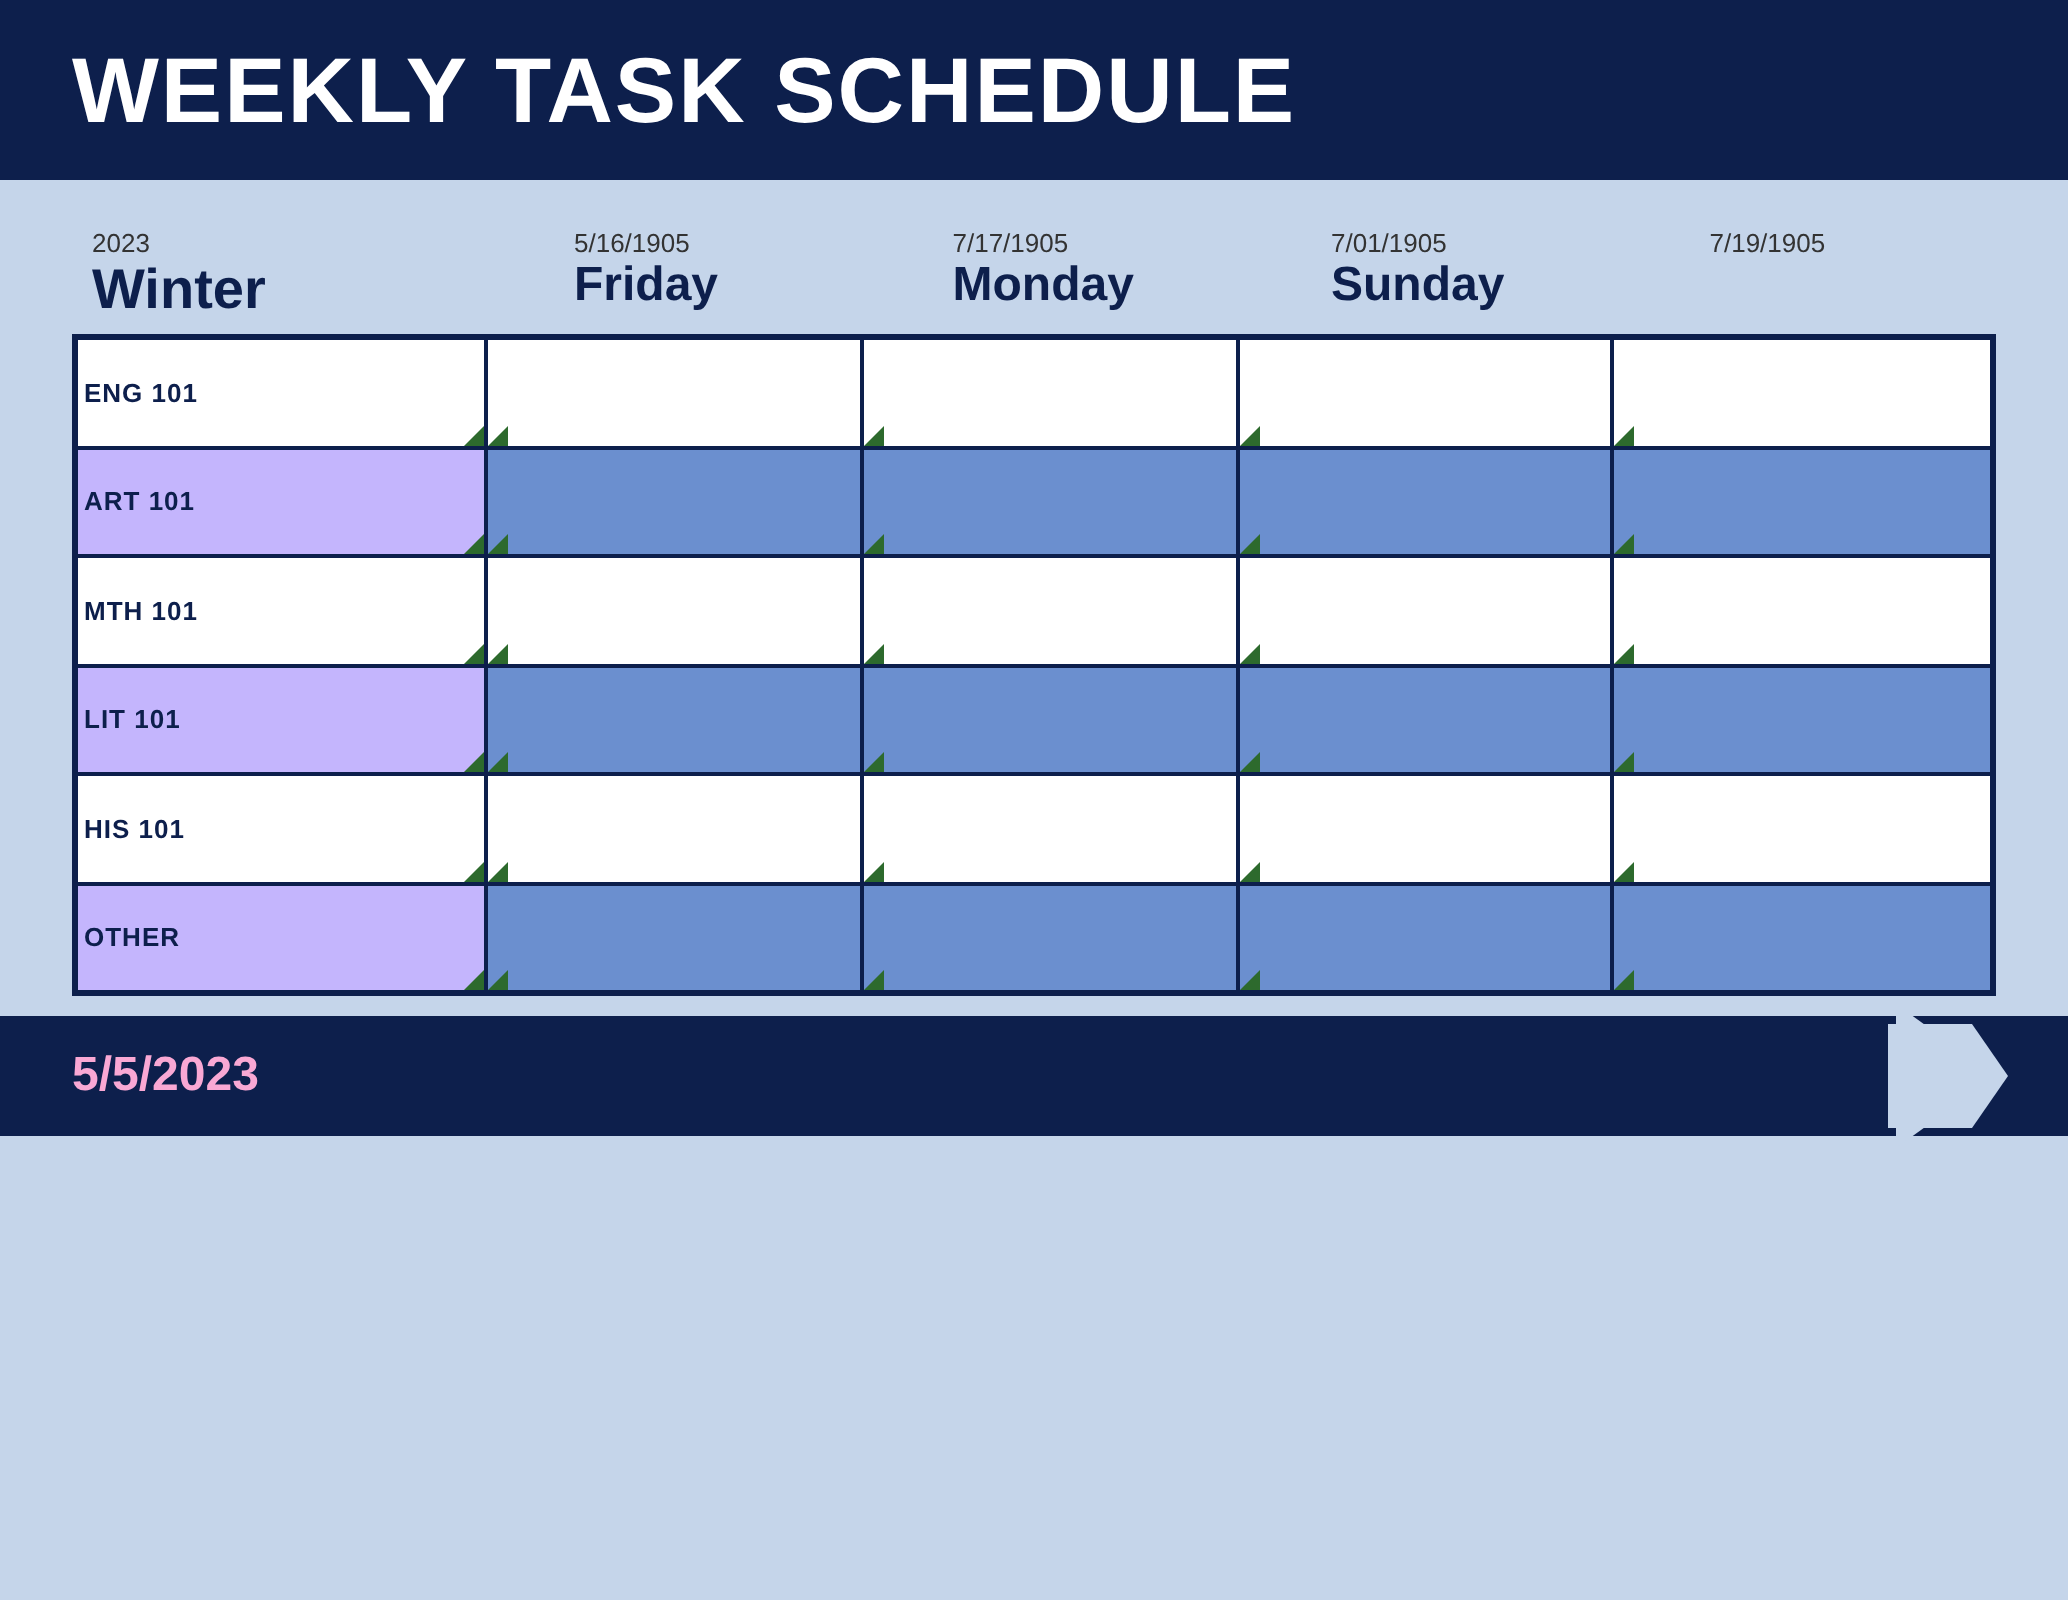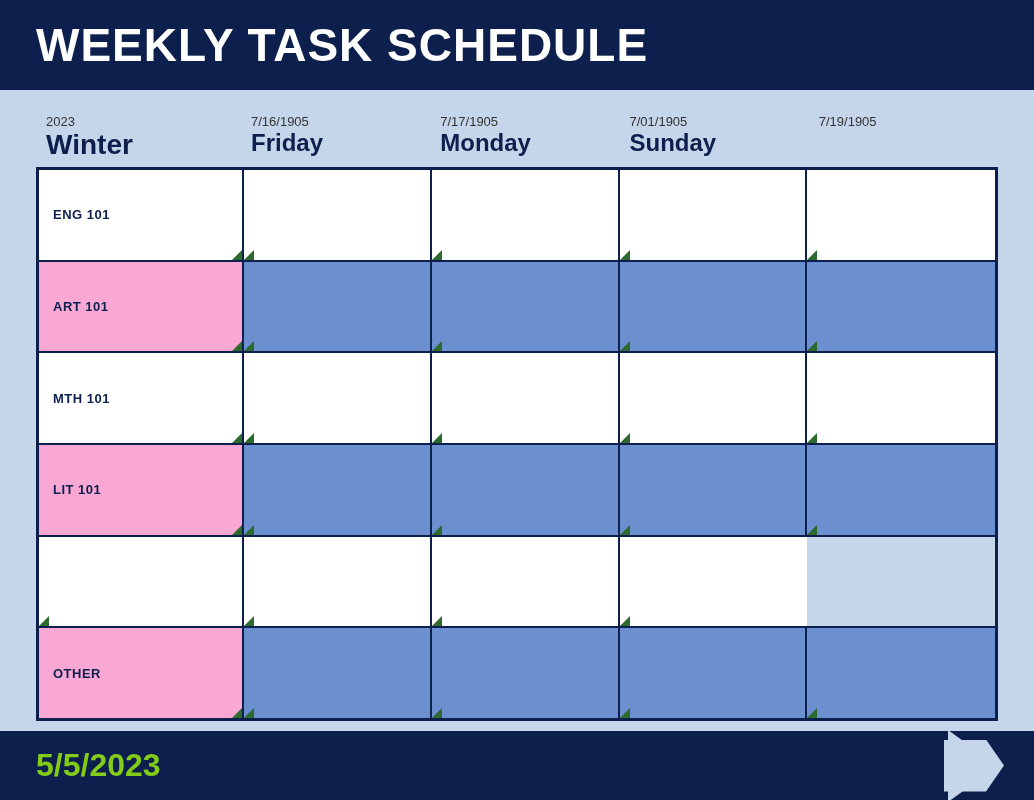--- a/index.html
+++ b/index.html
@@ -6,21 +6,21 @@
     body {
       background-color: #c5d5ea;
       font-family: 'Arial', sans-serif;
       width: 1034px;
       height: 800px;
       overflow: hidden;
     }
 
     .page {
       width: 1034px;
-      height: 800px;
+      height: 568px;
       background-color: #c5d5ea;
       display: flex;
       flex-direction: column;
     }
 
     
     .header {
       background-color: #0d1f4c;
       padding: 18px 36px;
       flex-shrink: 0;
@@ -38,20 +38,21 @@
       display: flex;
       flex-direction: column;
       padding: 20px 36px 10px 36px;
     }
 
     
     .days-header {
       display: grid;
       grid-template-columns: 205px 1fr 1fr 1fr 1fr;
       margin-bottom: 0;
+      gap: 36px;
     }
 
     .day-col {
       padding: 4px 10px 6px 10px;
     }
 
     .day-col .day-date {
       font-size: 13px;
       color: #333;
       font-weight: 400;
@@ -93,32 +94,32 @@
 
     .schedule-row:last-child {
       border-bottom: none;
     }
 
     .row-label {
       background-color: #ffffff;
       border-right: 2px solid #0d1f4c;
       display: flex;
       align-items: center;
-      padding: 8px 14px;
+      padding: 8px 3px;
     }
 
     .row-label-text {
       font-size: 13px;
       font-weight: 700;
       color: #0d1f4c;
       letter-spacing: 0.5px;
     }
 
     .schedule-row.blue-row .row-label {
-      background-color: #f9a8d4;
+      background-color: #c4b5fd;
     }
 
     .schedule-row.blue-row .row-label-text {
       color: #0d1f4c;
     }
 
     .cell {
       border-right: 2px solid #0d1f4c;
       position: relative;
       background-color: #ffffff;
@@ -172,22 +173,22 @@
     }
 
     .footer-label {
       color: #c5d5ea;
       font-size: 20px;
       font-weight: 400;
       margin-right: 60px;
     }
 
     .footer-date {
-      color: #84cc16;
-      font-size: 32px;
+      color: #f9a8d4;
+      font-size: 24px;
       font-weight: 900;
     }
 
     
     .footer::after {
       content: '';
       position: absolute;
       right: 36px;
       top: 50%;
       transform: translateY(-50%);
@@ -225,21 +226,21 @@
 
   <div class="main">
 
     <div class="days-header">
 
     <div class="day-col first-col">
       <div class="day-year">2023</div>
       <div class="day-name">Winter</div>
     </div>
         <div class="day-col">
-      <div class="day-date">7/16/1905</div>
+      <div class="day-date">5/16/1905</div>
       <div class="day-name">Friday</div>
     </div>
         <div class="day-col">
       <div class="day-date">7/17/1905</div>
       <div class="day-name">Monday</div>
     </div>
         <div class="day-col">
       <div class="day-date">7/01/1905</div>
       <div class="day-name">Sunday</div>
     </div>
@@ -280,20 +281,23 @@
         <div class="schedule-row blue-row">
           <div class="row-label">
             <span class="row-label-text">LIT 101</span>
           </div>
           <div class="cell"></div>
           <div class="cell"></div>
           <div class="cell"></div>
           <div class="cell"></div>
         </div>
         <div class="schedule-row">
+          <div class="row-label">
+            <span class="row-label-text">HIS 101</span>
+          </div>
           <div class="cell"></div>
           <div class="cell"></div>
           <div class="cell"></div>
           <div class="cell"></div>
         </div>
         <div class="schedule-row blue-row">
           <div class="row-label">
             <span class="row-label-text">OTHER</span>
           </div>
           <div class="cell"></div>

